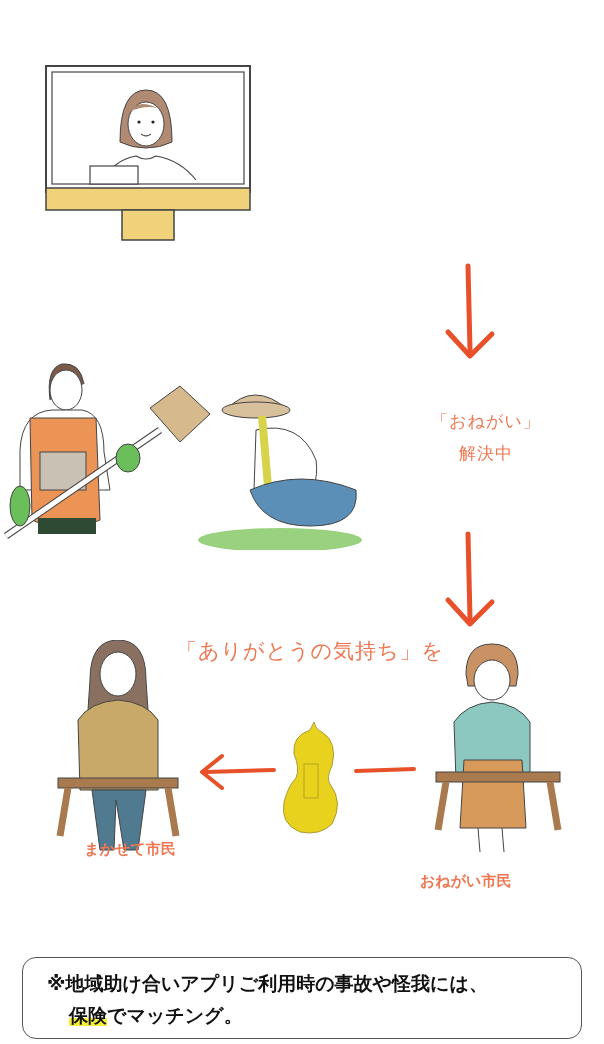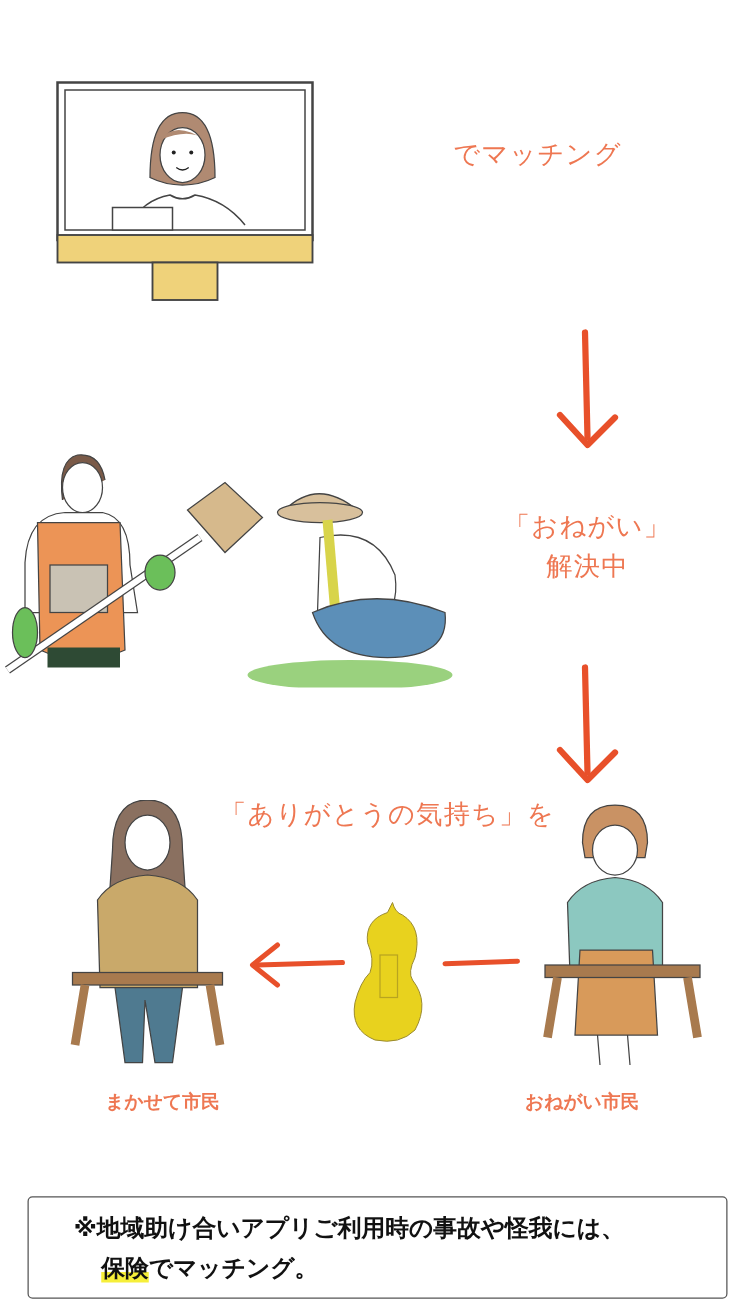--- a/index.html
+++ b/index.html
@@ -1,25 +1,25 @@
 <!DOCTYPE html>
 <html><head>
 <meta charset="utf-8">
 <style>
   html,body{margin:0;padding:0;background:#ffffff;}
   body{width:604px;height:1044px;position:relative;overflow:hidden;font-family:"DejaVu Sans","Liberation Sans",sans-serif;}
   .abs{position:absolute;}
   .orange-text{color:#ee7752;text-align:center;font-weight:normal;}
   .t1{left:280px;top:106px;width:300px;font-size:21px;line-height:34px;letter-spacing:1px;}
-  .t2{left:370px;top:405px;width:200px;font-size:21px;line-height:32px;letter-spacing:1px;}
+  .t2{left:386px;top:405px;width:200px;font-size:17px;line-height:32px;letter-spacing:1px;}
   .t3{left:150px;top:635px;width:320px;font-size:21px;line-height:32px;letter-spacing:1px;}
   .lbl{font-size:15px;font-weight:bold;color:#ee7752;}
-  .lbl-left{left:60px;top:872px;width:140px;text-align:center;}
+  .lbl-left{left:60px;top:840px;width:140px;text-align:center;}
   .lbl-right{left:420px;top:872px;width:150px;}
-  .note{left:22px;top:957px;width:560px;height:82px;border:1.5px solid #555;border-radius:4px;box-sizing:border-box;padding:9px 16px 0 36px;font-size:19px;line-height:32px;color:#111;font-weight:bold;}
+  .note{left:22px;top:957px;width:560px;height:82px;border:1.5px solid #555;border-radius:14px;box-sizing:border-box;padding:9px 16px 0 24px;font-size:19px;line-height:32px;color:#111;font-weight:bold;}
   .hl{background:linear-gradient(transparent 62%, #f6ef3a 62%);margin-top:36px;}
   .indent{padding-left:22px;display:block;}
 </style>
 </head>
 <body>
 
 <svg class="abs" style="left:40px;top:62px" width="216" height="184" viewBox="0 0 216 184">
   <rect x="6" y="4" width="204" height="126" fill="#fff" stroke="#444" stroke-width="2"></rect>
   <rect x="12" y="10" width="192" height="112" fill="#fff" stroke="#444" stroke-width="1.2"></rect>
   <rect x="6" y="126" width="204" height="22" fill="#efd27a" stroke="#444" stroke-width="1.5"></rect>
@@ -29,21 +29,20 @@
   <ellipse cx="106" cy="62" rx="18" ry="22" fill="#fff" stroke="#444" stroke-width="1"></ellipse>
   <path d="M88 50 Q100 34 124 50 Q112 40 88 50Z" fill="#b08a72"></path>
   <circle cx="99" cy="60" r="1.6" fill="#222"></circle>
     <circle cx="113" cy="60" r="1.6" fill="#222"></circle>
   <path d="M101 72 Q106 76 111 72" fill="none" stroke="#222" stroke-width="1"></path>
   <path d="M64 118 Q74 98 96 94 Q106 100 116 94 Q140 98 156 118" fill="#fff" stroke="#444" stroke-width="1.2"></path>
   <rect x="50" y="104" width="48" height="18" fill="#fff" stroke="#444" stroke-width="1.2"></rect>
 </svg>
 
 <div class="abs orange-text t1">
-  <div>でマッチング</div>
 </div>
 
 <svg class="abs" style="left:440px;top:262px" width="60" height="100" viewBox="0 0 60 100">
   <path d="M28 4 L30 88" stroke="#e8502a" stroke-width="5" stroke-linecap="round" fill="none"></path>
   <path d="M8 70 L30 94 L52 72" stroke="#e8502a" stroke-width="5" stroke-linecap="round" stroke-linejoin="round" fill="none"></path>
 </svg>
 
 <svg class="abs" style="left:0px;top:340px" width="400" height="210" viewBox="0 0 400 210">
 
   <path d="M50 60 Q46 28 62 24 Q80 22 84 44" fill="#7a5a48" stroke="#444" stroke-width="1"></path>

